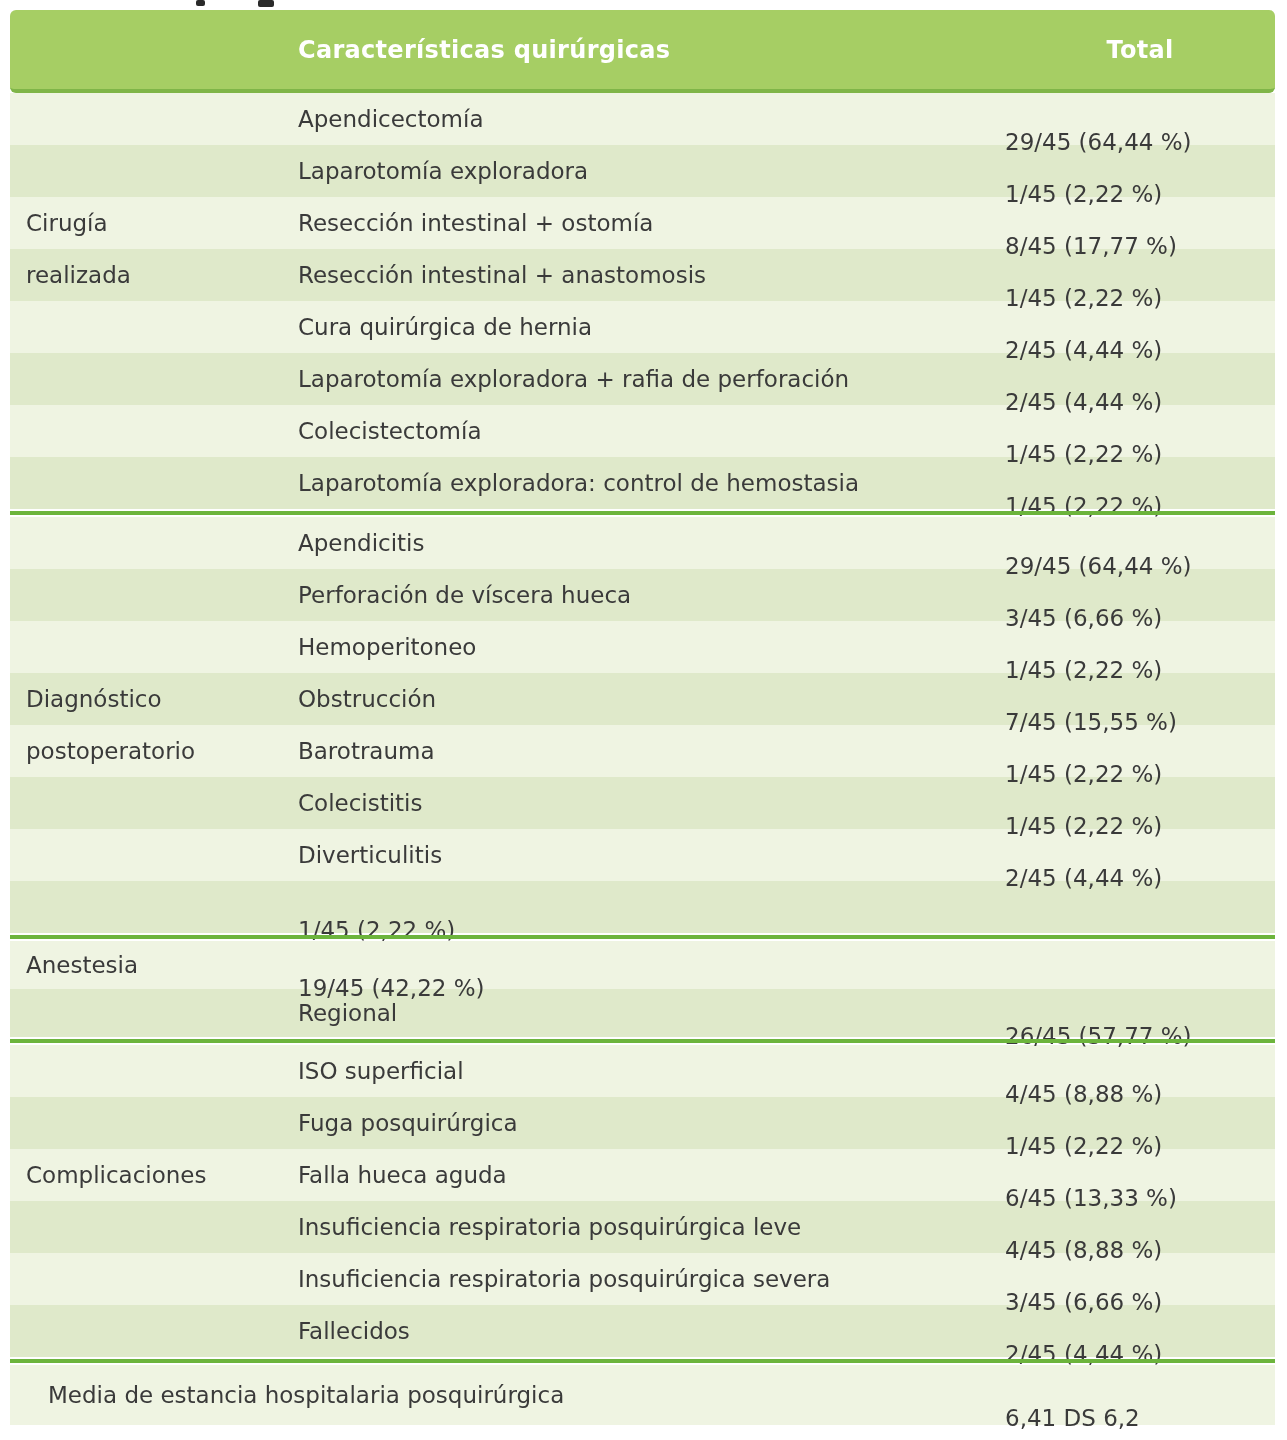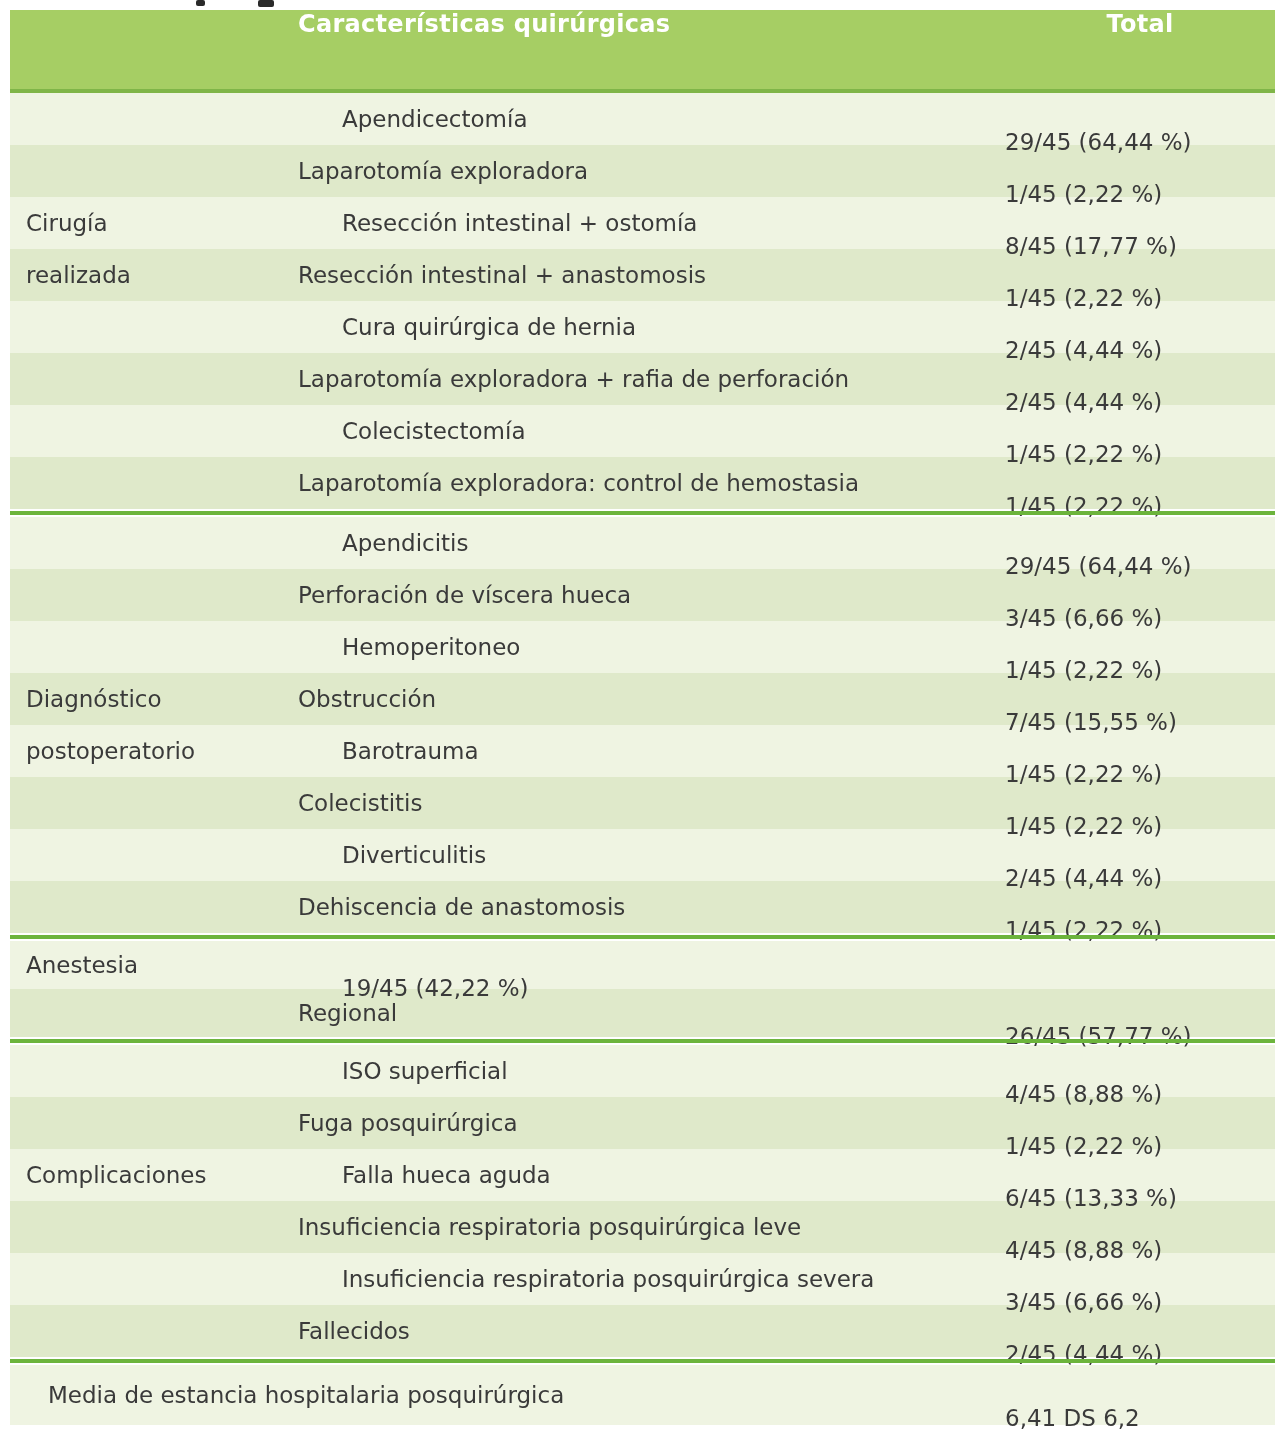--- a/index.html
+++ b/index.html
@@ -16,31 +16,31 @@
     width:1287px;height:1440px;background:#ffffff;
     font-family:"DejaVu Sans","Liberation Sans",sans-serif;
     color:var(--body-text);
   }
   .page{position:relative;width:1287px;height:1440px;background:#ffffff;overflow:hidden;}
   .frag{position:absolute;background:#2a2a2a;border-radius:2px;}
   .frag-1{left:196px;top:0;width:9px;height:6px;}
   .frag-2{left:258px;top:0;width:16px;height:7px;}
   .surgical-table{position:absolute;left:10px;top:10px;width:1265px;}
   .thead{
-    display:flex;height:79px;
+    display:flex;align-items:center;height:79px;
     background:var(--header-bg);
     border-bottom:4px solid var(--header-rule);
-    color:var(--header-text);font-weight:bold;font-size:24px;letter-spacing:0.3px;
+    color:var(--header-text);font-weight:bold;font-size:24px;letter-spacing:0.3px;border-radius:6px;
   }
   .col-label{width:288px;flex:0 0 auto;}
   .col-concept{flex:1 1 auto;}
   .col-total{width:270px;flex:0 0 auto;text-align:center;}
   .trow{display:flex;align-items:center;height:52px;font-size:23px;}
   .section-compact .trow{height:48px;}
-  .row-light{background:var(--row-light);gap:44px;}
+  .row-light{background:var(--row-light);}
   .row-dark{background:var(--row-dark);}
   .cell{box-sizing:border-box;}
   .label-cell{width:288px;flex:0 0 auto;padding-left:16px;white-space:nowrap;}
   .concept-cell{flex:1 1 auto;white-space:nowrap;overflow:hidden;}
   .value-cell{width:270px;flex:0 0 auto;padding-right:76px;text-align:left;white-space:nowrap;margin-top:46px;}
   .section-separator{height:8px;background:#ffffff;display:flex;align-items:center;}
   .separator-line{height:4px;width:100%;background:var(--sep-green);}
   .footer-row{display:flex;align-items:center;height:60px;background:var(--row-light);font-size:23px;}
   .footer-concept{flex:1 1 auto;box-sizing:border-box;padding-left:38px;white-space:nowrap;}
 </style>
@@ -137,21 +137,20 @@
             <div class="cell concept-cell">Colecistitis</div>
             <div class="cell value-cell">1/45 (2,22 %)</div>
           </div>
           <div class="trow row-light">
             <div class="cell label-cell"></div>
             <div class="cell concept-cell">Diverticulitis</div>
             <div class="cell value-cell">2/45 (4,44 %)</div>
           </div>
           <div class="trow row-dark">
             <div class="cell label-cell"></div>
-            <div class="cell concept-cell">Dehiscencia de anastomosis</div>
             <div class="cell value-cell">1/45 (2,22 %)</div>
           </div>
         </div>
         <div class="section-separator">
           <div class="separator-line"></div>
         </div>
         <div class="table-section section-compact">
           <div class="trow row-light">
             <div class="cell label-cell"><span>Anestesia</span></div>
             <div class="cell value-cell">19/45 (42,22 %)</div>

